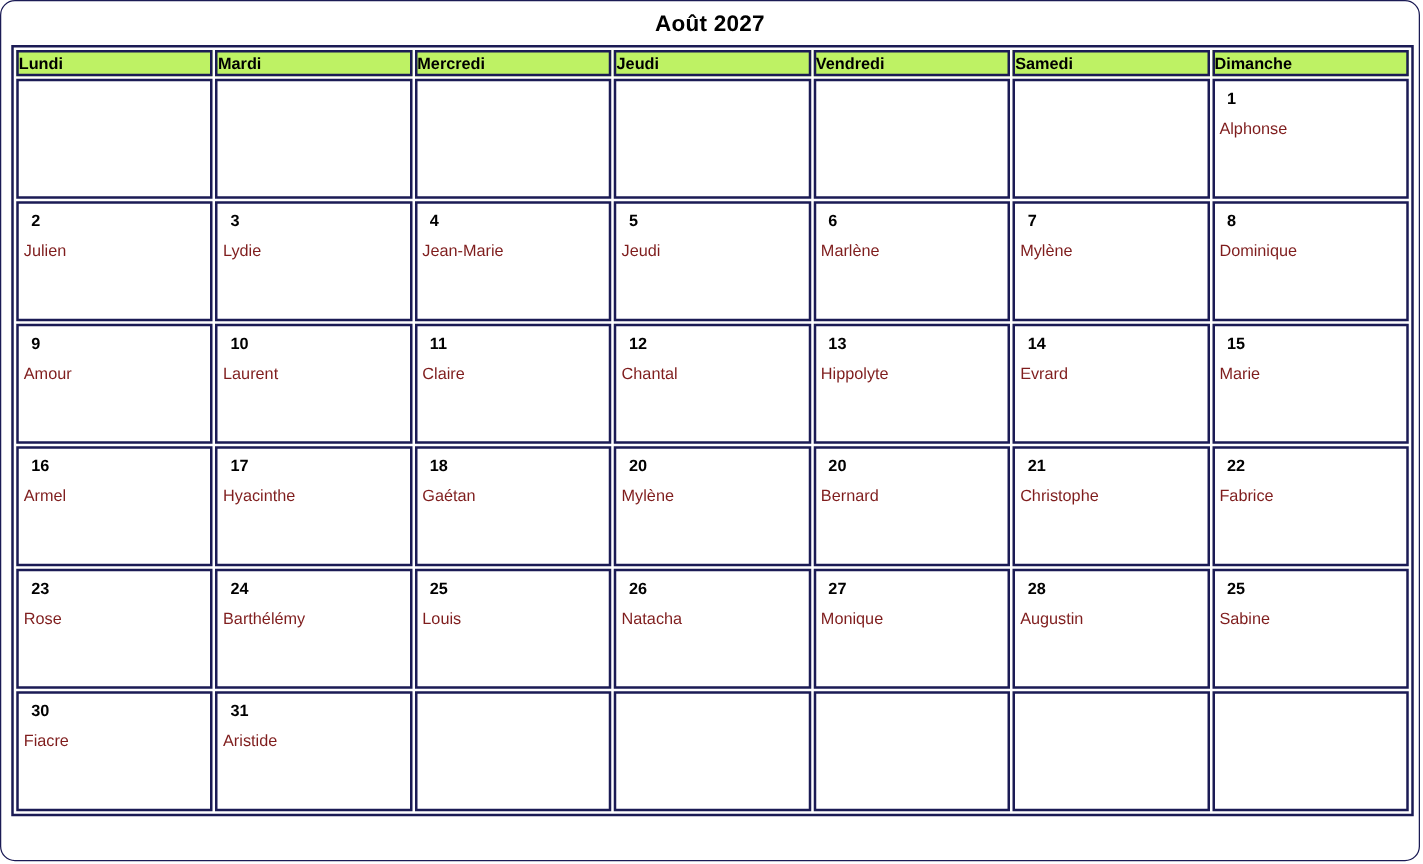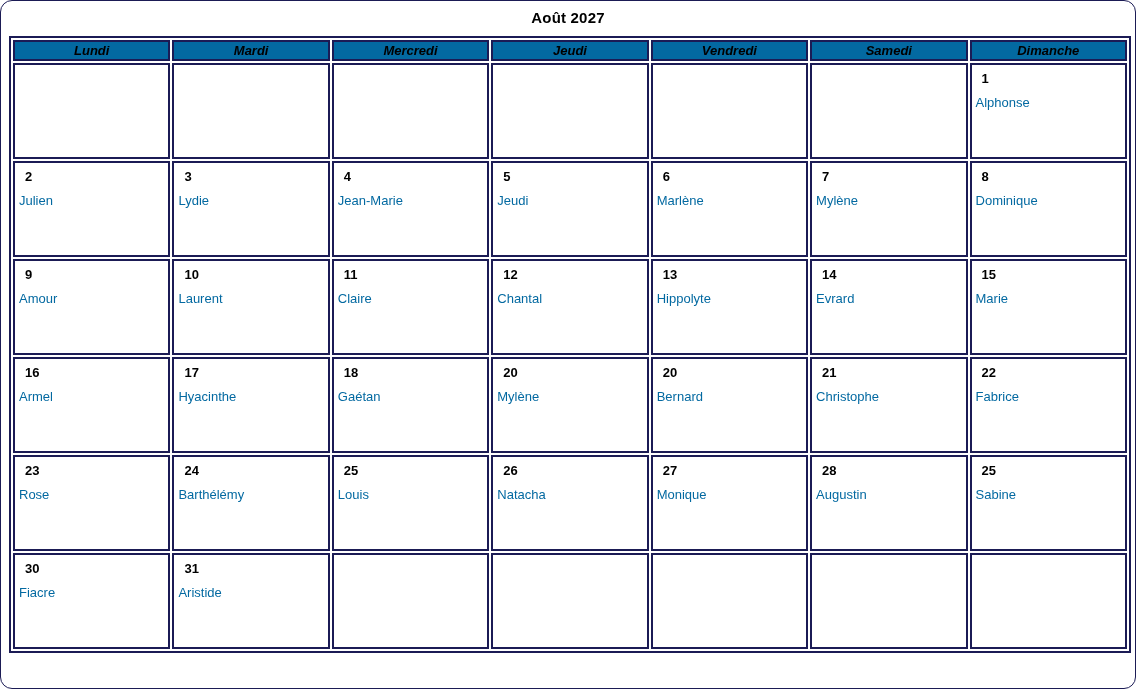--- a/index.html
+++ b/index.html
@@ -17,64 +17,63 @@
     width: 1136px;
     height: 689px;
     border: 1px solid #1b1b55;
     border-radius: 12px;
     box-sizing: border-box;
     background: #ffffff;
   }
   .title {
     text-align: center;
     font-weight: bold;
-    font-size: 15px;
+    font-size: 18px;
     color: #000000;
     padding-top: 8px;
     letter-spacing: 0.2px;
   }
   table.calendar {
     position: absolute;
     left: 8px;
     top: 35px;
     width: 1122px;
     table-layout: fixed;
     border-collapse: separate;
     border-spacing: 2px;
     border: 2px solid #1b1b55;
     background: #ffffff;
   }
   table.calendar th {
     border: 2px solid #1b1b55;
     font-size: 13px;
     font-weight: bold;
     color: #000000;
-    text-align: center;
+    text-align: left;
     height: 15px;
     padding: 1px 0;
-    background: #0369a1;
-    font-style: italic;
+    background: #bef264;
   }
   table.calendar td {
     border: 2px solid #1b1b55;
     height: 92px;
     vertical-align: top;
     padding: 0;
     background: #ffffff;
   }
   td .num {
     font-weight: bold;
     font-size: 13px;
     color: #000000;
     margin: 6px 0 0 10px;
     min-height: 13px;
   }
   td .name {
     font-size: 13px;
-    color: #0369a1;
+    color: #7f1d1d;
     margin: 9px 0 0 4px;
     min-height: 13px;
   }
   .footer {
     position: absolute;
     left: 12px;
     bottom: 8px;
     display: flex;
     align-items: center;
     gap: 6px;

